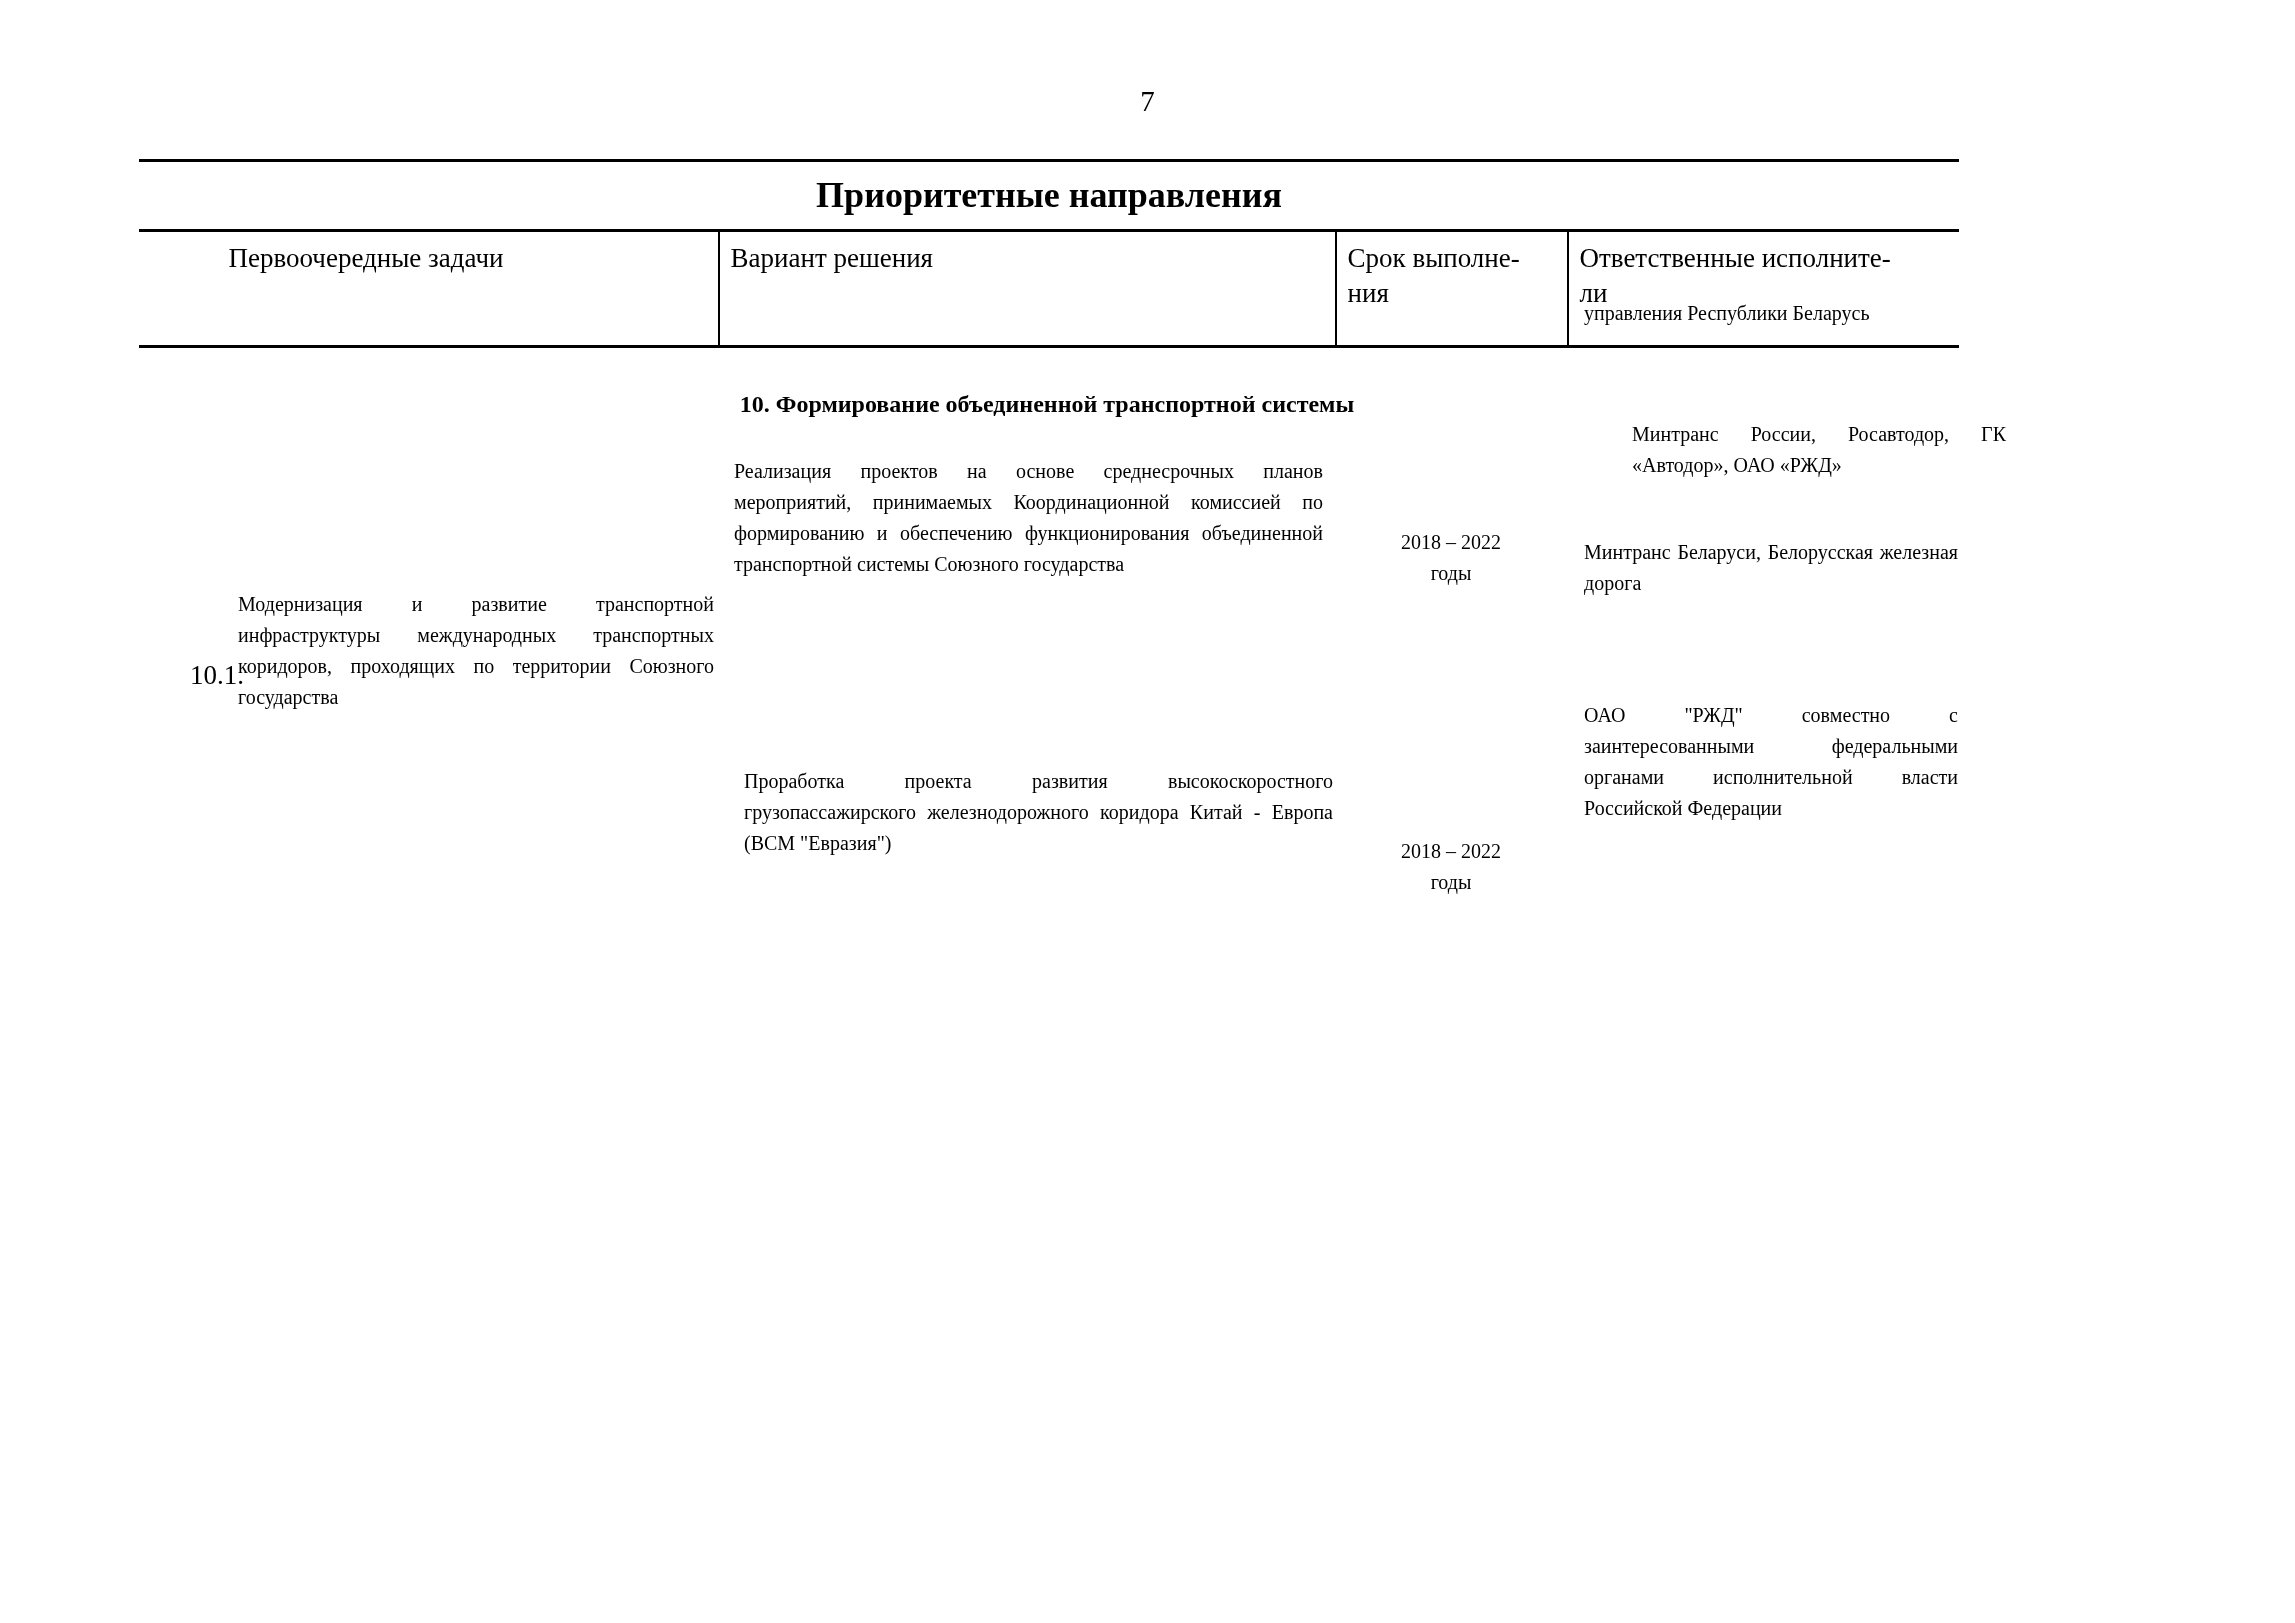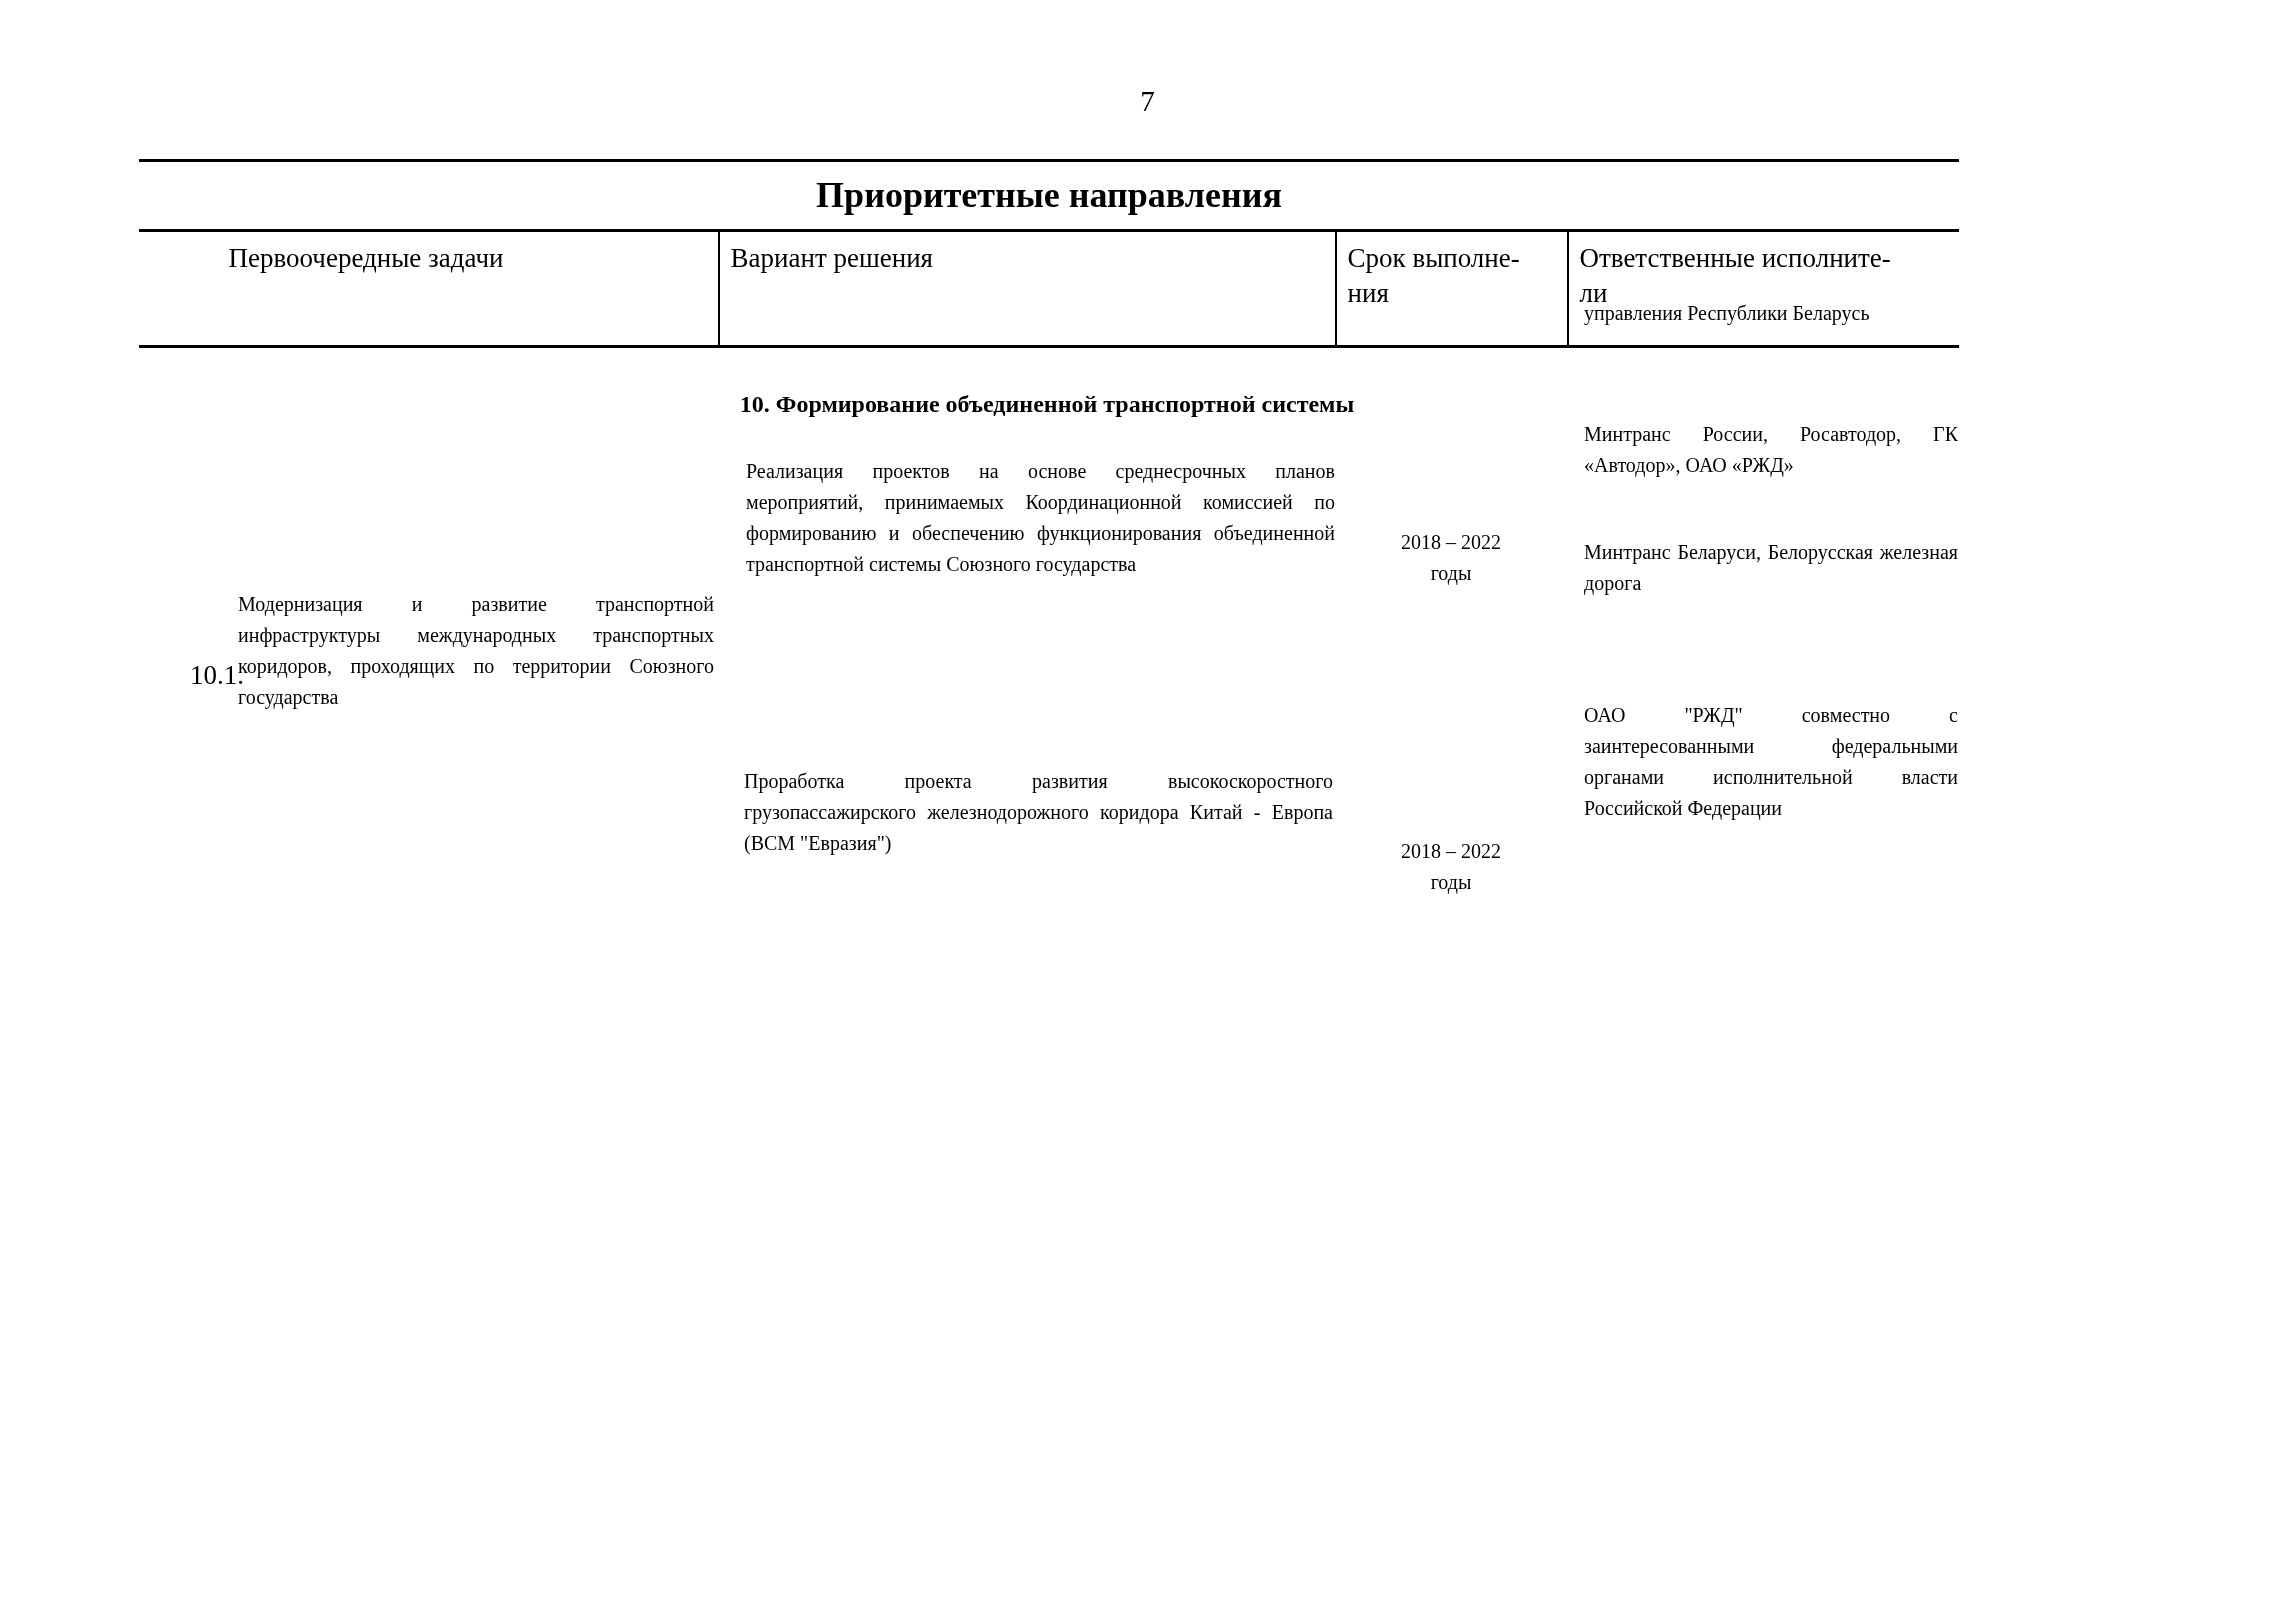--- a/index.html
+++ b/index.html
@@ -139,28 +139,28 @@
   </table>
 
   <div class="block just" style="left:1584px; top:298px; width:374px;">управления Республики Беларусь</div>
 
   <div class="sec-title" style="left:661px; top:387px; width:772px;">10. Формирование объединенной транспортной системы</div>
 
   <div class="rownum" style="left:152px; top:658px; width:92px;">10.1.</div>
 
   <div class="block just" style="left:238px; top:589px; width:476px;">Модернизация и развитие транспортной инфраструктуры международных транспортных коридоров, проходящих по территории Союзного государства</div>
 
-  <div class="block just" style="left:734px; top:456px; width:589px;margin-left:12px;">Реализация проектов на основе среднесрочных планов мероприятий, принимаемых Координационной комиссией по формированию и обеспечению функционирования объединенной транспортной системы Союзного государства</div>
+  <div class="block just" style="left:734px; top:456px; width:589px;">Реализация проектов на основе среднесрочных планов мероприятий, принимаемых Координационной комиссией по формированию и обеспечению функционирования объединенной транспортной системы Союзного государства</div>
 
   <div class="block center" style="left:1341px; top:527px; width:220px;">
     <div>2018 – 2022</div>
     <div>годы</div>
   </div>
 
-  <div class="block just" style="left:1584px; top:419px; width:374px;">Минтранс России, Росавтодор, ГК «Автодор», ОАО «РЖД»</div>
+  <div class="block just" style="left:1632px; top:419px; width:374px;">Минтранс России, Росавтодор, ГК «Автодор», ОАО «РЖД»</div>
 
   <div class="block just" style="left:1584px; top:537px; width:374px;">Минтранс Беларуси, Белорусская железная дорога</div>
 
   <div class="block just" style="left:744px; top:766px; width:589px;">Проработка проекта развития высокоскоростного грузопассажирского железнодорожного коридора Китай - Европа (ВСМ "Евразия")</div>
 
   <div class="block center" style="left:1341px; top:836px; width:220px;">
     <div>2018 – 2022</div>
     <div>годы</div>
   </div>
 

